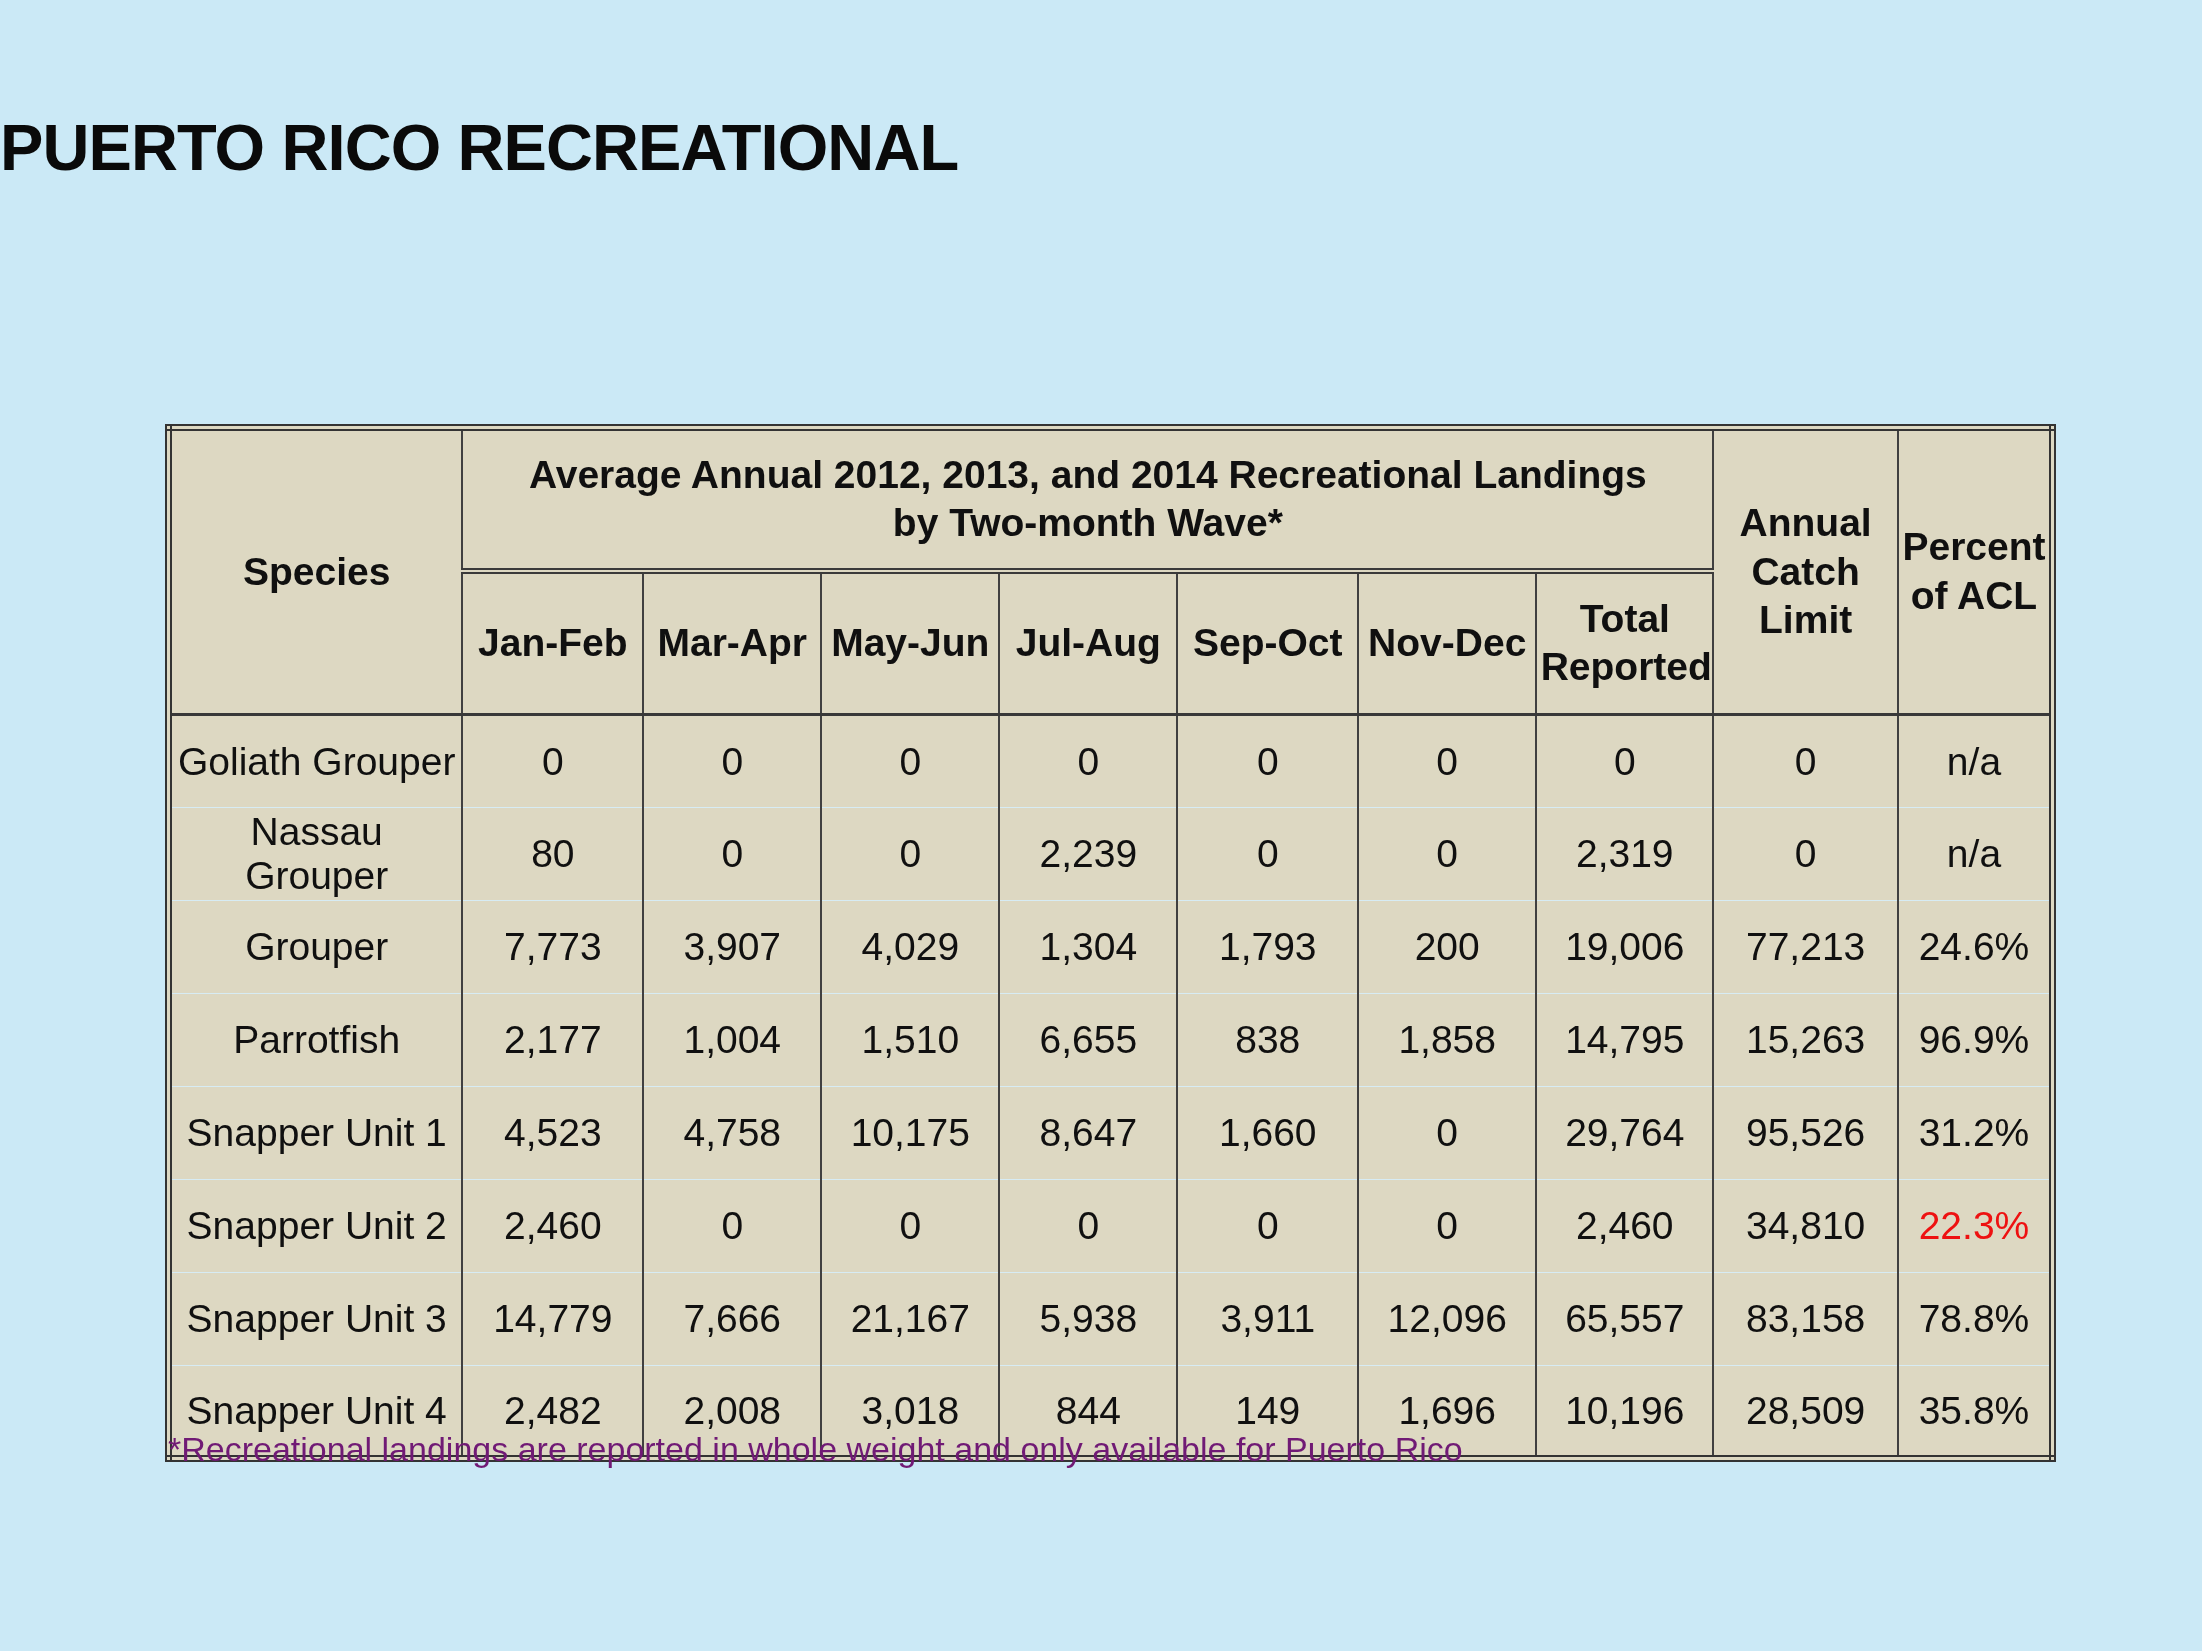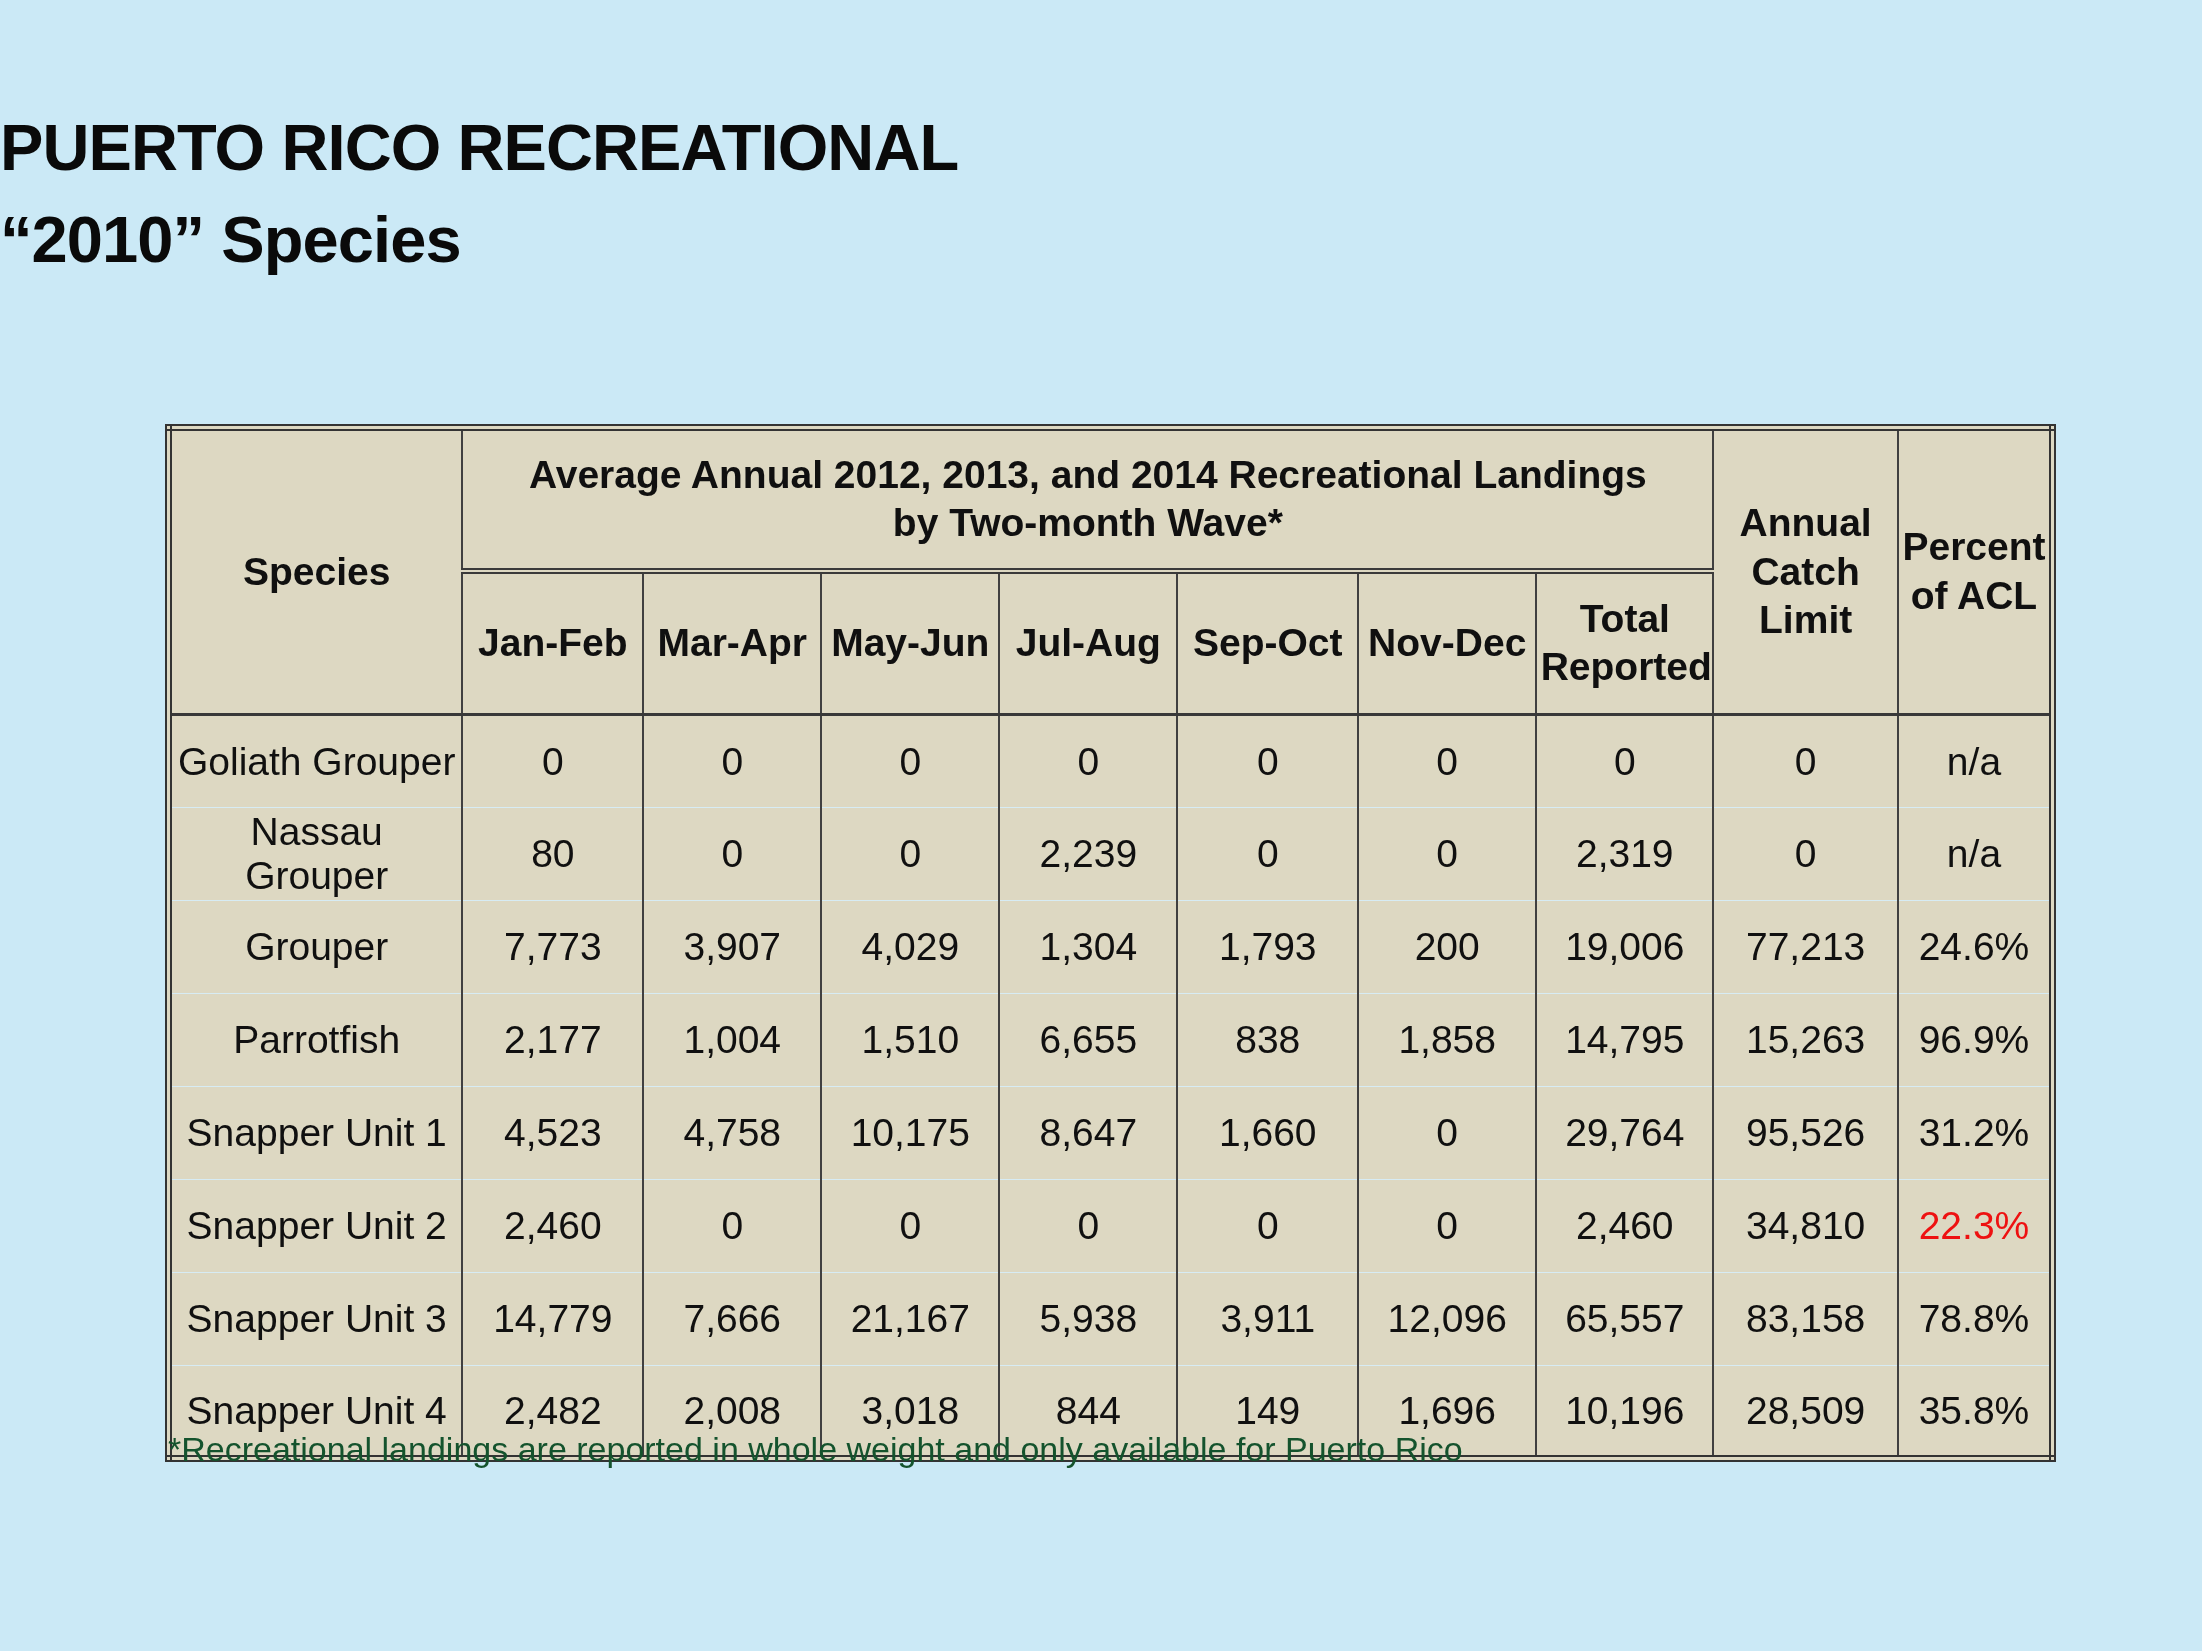--- a/index.html
+++ b/index.html
@@ -89,29 +89,28 @@
   td.alert {
     color: #ee1111;
     font-weight: bold;
   }
 
   .footnote {
     position: absolute;
     left: 168px;
     top: 1430px;
     font-size: 34px;
-    color: #14532d;
+    color: #701a75;
   }
 </style>
 </head>
 <body>
 
 <div class="slide-title">
   <div>PUERTO RICO RECREATIONAL</div>
-  <div>“2010” Species</div>
 </div>
 
 <table class="landings">
   <colgroup>
     <col style="width:15.6%">
     <col style="width:9.6%">
     <col style="width:9.45%">
     <col style="width:9.45%">
     <col style="width:9.45%">
     <col style="width:9.6%">

